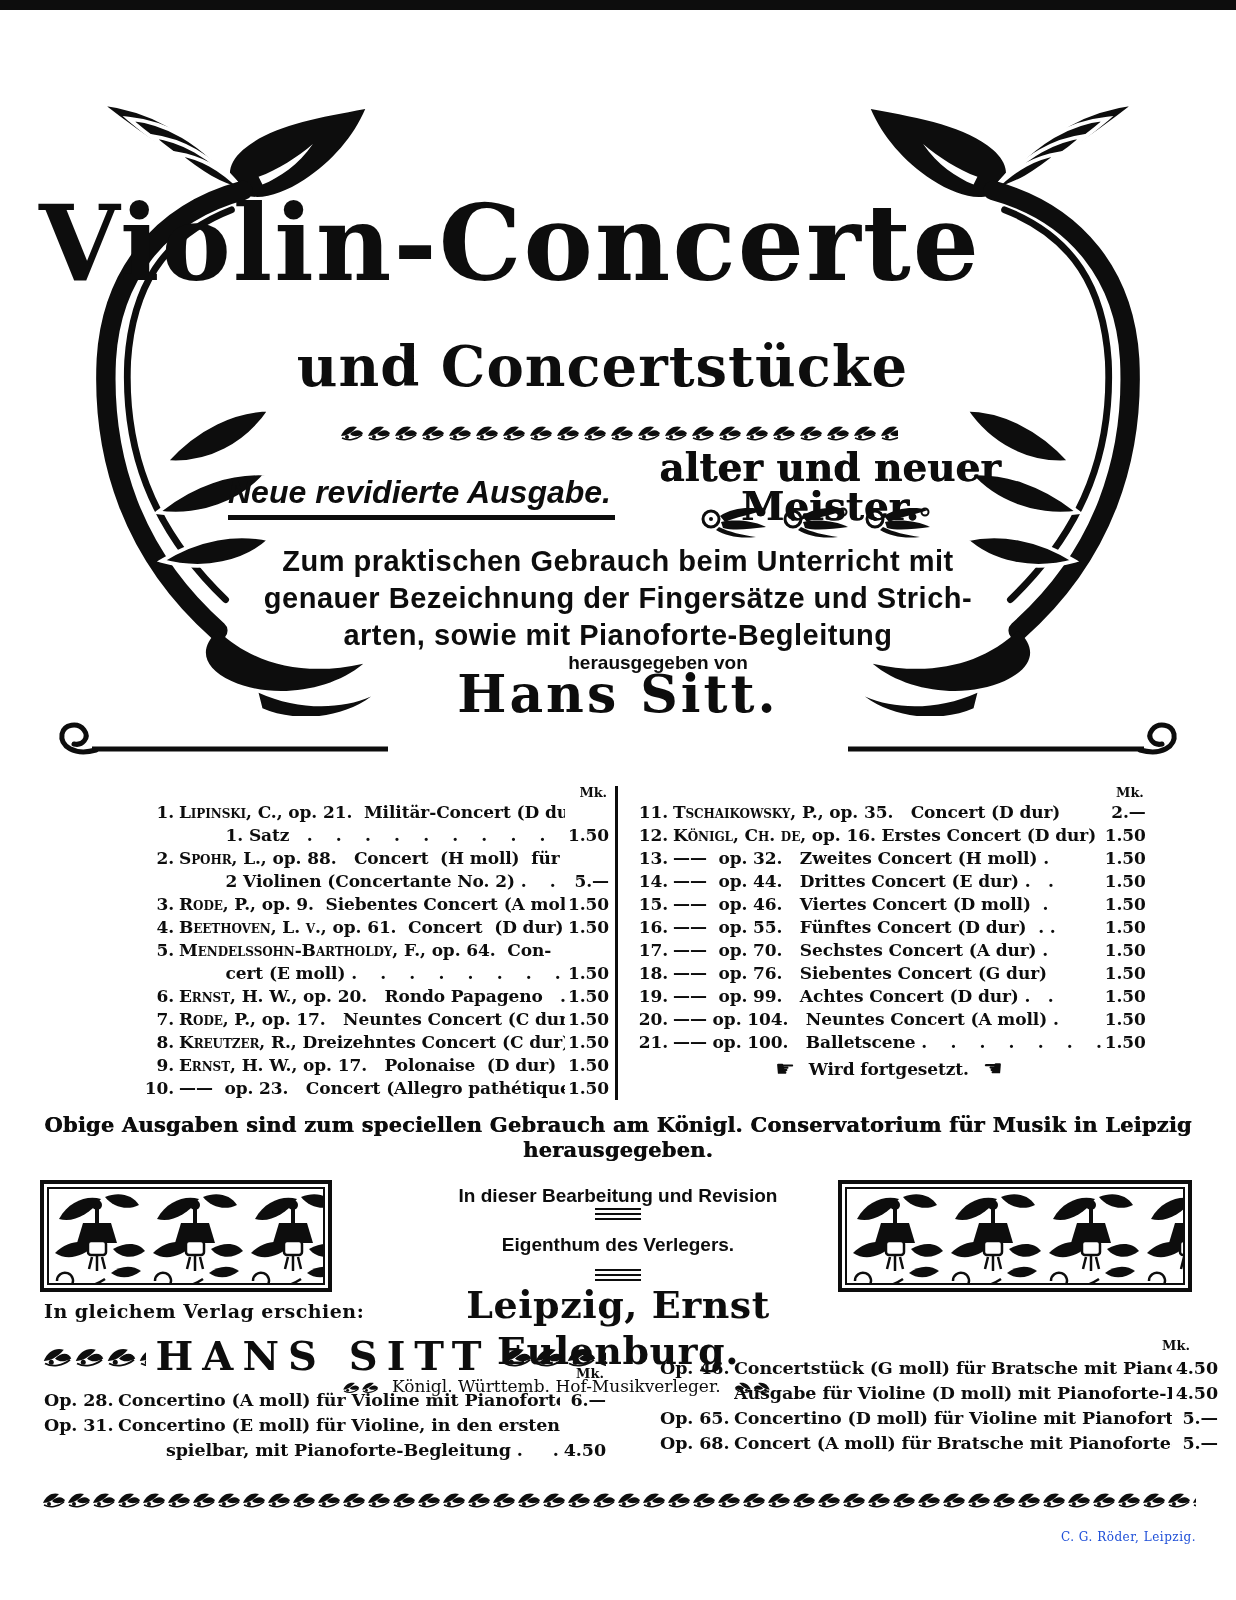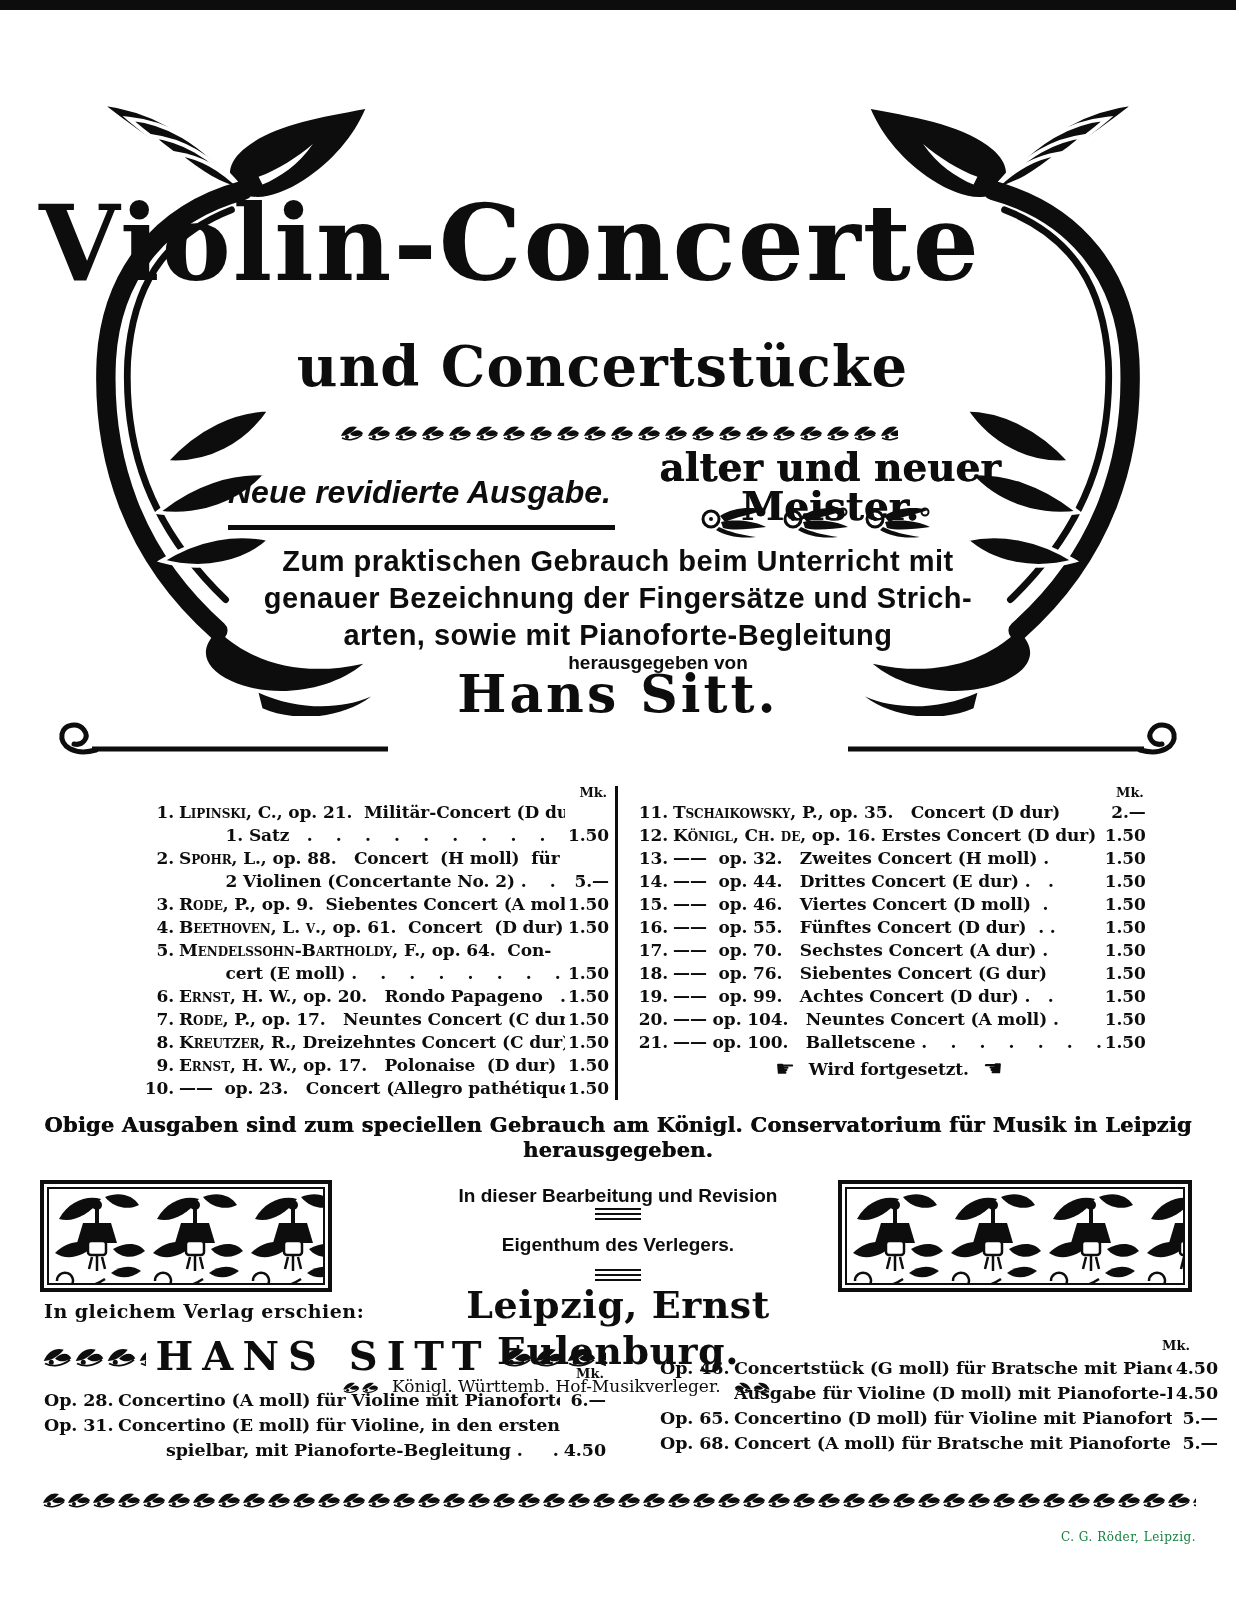--- a/index.html
+++ b/index.html
@@ -14,21 +14,21 @@
   
   .title1{left:0;top:192px;width:1020px;text-align:center;
     font-size:104px;font-weight:bold;letter-spacing:2px;line-height:1;
     font-family:"DejaVu Serif", serif;}
   .title2{left:0;top:338px;width:1205px;text-align:center;
     font-size:56px;font-weight:bold;letter-spacing:1px;line-height:1;}
   .orn-row{left:338px;top:420px;}
 
   .edition{left:228px;top:474px;font-family:"Liberation Sans", sans-serif;
     font-style:italic;font-weight:bold;font-size:32px;
-    border-bottom:5px solid #0d0d0d;padding:0 4px 14px 0;}
+    border-bottom:5px solid #0d0d0d;padding:0 4px 4px 0;}
   .masters{left:630px;top:448px;width:400px;text-align:center;
     font-size:39px;font-weight:bold;text-shadow:0.6px 0 currentColor;line-height:1;}
   .scrolls{left:698px;top:504px;}
 
   .blurb{left:238px;top:543px;width:760px;text-align:center;
     font-family:"Liberation Sans", sans-serif;font-weight:bold;
     font-size:29px;line-height:37px;letter-spacing:0.5px;}
   .editedby{left:0;top:652px;width:1236px;text-align:center;
     font-family:"Liberation Sans", sans-serif;font-weight:bold;font-size:19px;padding-left:40px;}
   .editor{left:0;top:668px;width:1236px;text-align:center;
@@ -78,21 +78,21 @@
   .oplist{font-size:17.5px;font-weight:bold;letter-spacing:-0.1px;}
   .oplist-l{left:44px;top:1388px;width:562px;}
   .oplist-r{left:632px;top:1356px;width:558px;margin-left:28px;}
   .op-row{display:flex;line-height:25px;}
   .op-row .op{flex:none;width:74px;white-space:pre;}
   .op-row .body{flex:1 1 auto;min-width:0;overflow:hidden;white-space:pre;}
   .op-row .price{flex:none;width:46px;text-align:right;white-space:pre;}
 
   .bottomstrip{left:40px;top:1487px;}
   .printer{left:836px;top:1530px;width:360px;text-align:right;
-    font-size:12px;color:#15803d;letter-spacing:0.5px;}
+    font-size:12px;color:#1d4ed8;letter-spacing:0.5px;}
 
   svg{display:block;}
 </style>
 </head>
 <body>
 
 <svg width="0" height="0" style="position:absolute" aria-hidden="true">
   <defs>
     <g id="corner-orn" fill="#0d0d0d" stroke="none">
       <path d="M322 34 C268 44 224 52 196 76 C180 90 178 106 191 118 C205 131 233 124 259 107 C288 88 310 62 322 34 Z"></path>

